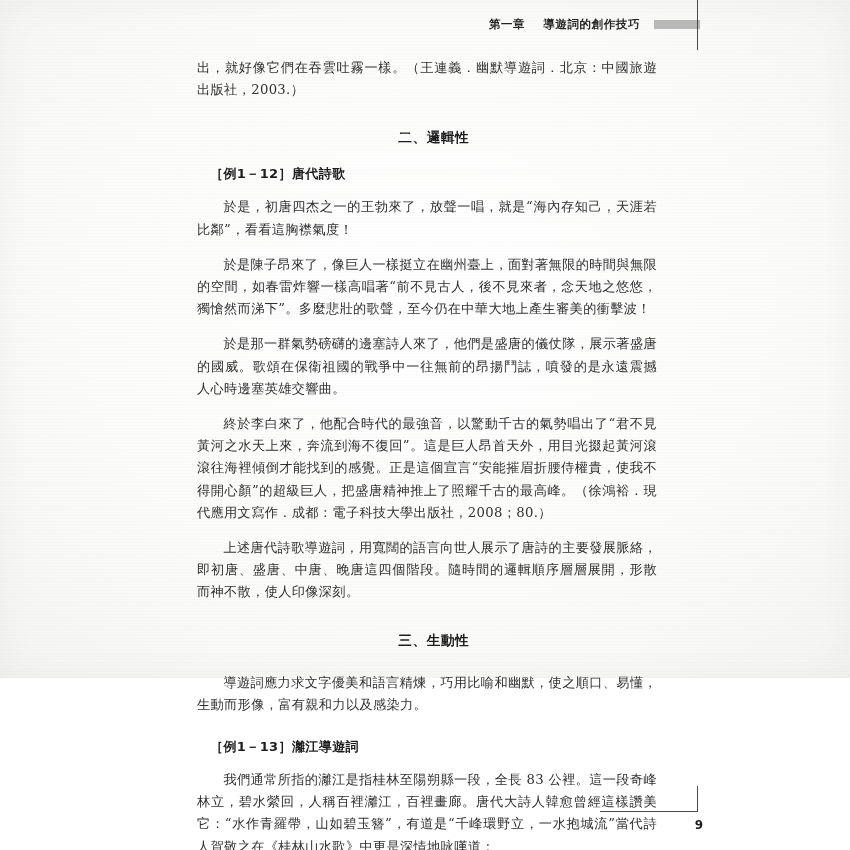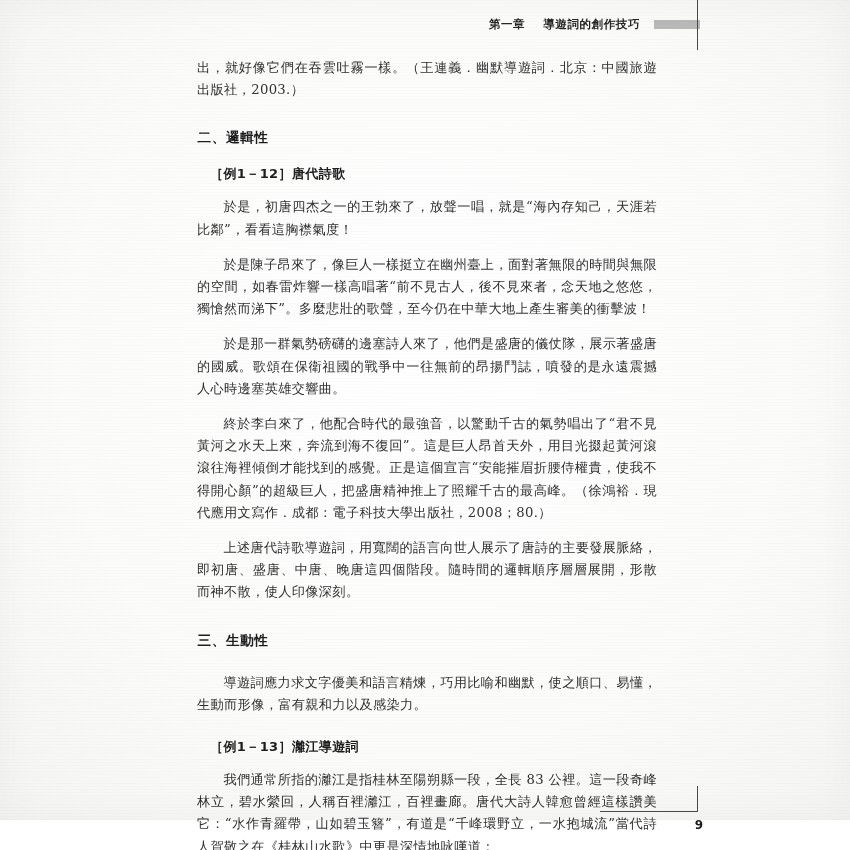--- a/index.html
+++ b/index.html
@@ -13,21 +13,21 @@
     height: 850px;
     overflow: hidden;
     font-family: "DejaVu Serif", "Liberation Serif", serif;
     color: #2b2b2b;
   }
 
   
   .page {
     position: relative;
     width: 850px;
-    height: 820px;
+    height: 678px;
     background: #5eead4;
   }
   .page-surface {
     position: absolute;
     inset: 0;
     background:
       radial-gradient(ellipse at 50% 45%, #ffffff 0%, #fbfbfa 60%, #f4f4f2 100%);
   }
 
   
@@ -93,20 +93,21 @@
   p.body.indent { text-indent: 2em; }
 
   h2.section {
     margin: 0;
     font-family: Liberation Mono, monospace;
     font-size: 13.6px;
     font-weight: bold;
     letter-spacing: 0.6px;
     color: #1d1d1d;
     text-indent: 1em;
+    text-align: center;
   }
   h3.example {
     margin: 0;
     font-size: 13px;
     font-weight: bold;
     letter-spacing: 0.4px;
     color: #1d1d1d;
     text-indent: 2em;
     font-family: "DejaVu Serif", "Liberation Serif", serif;
   }

